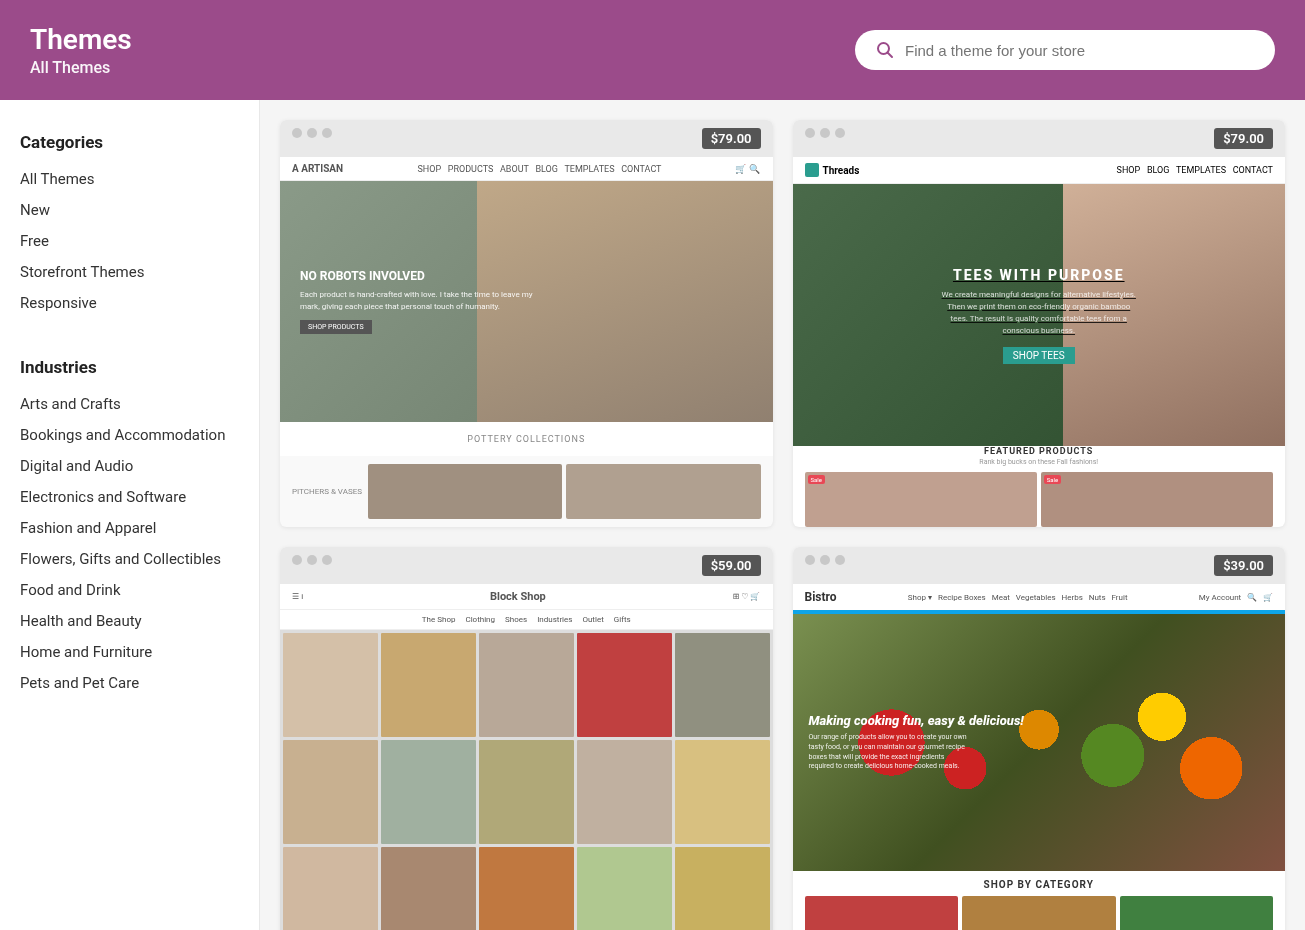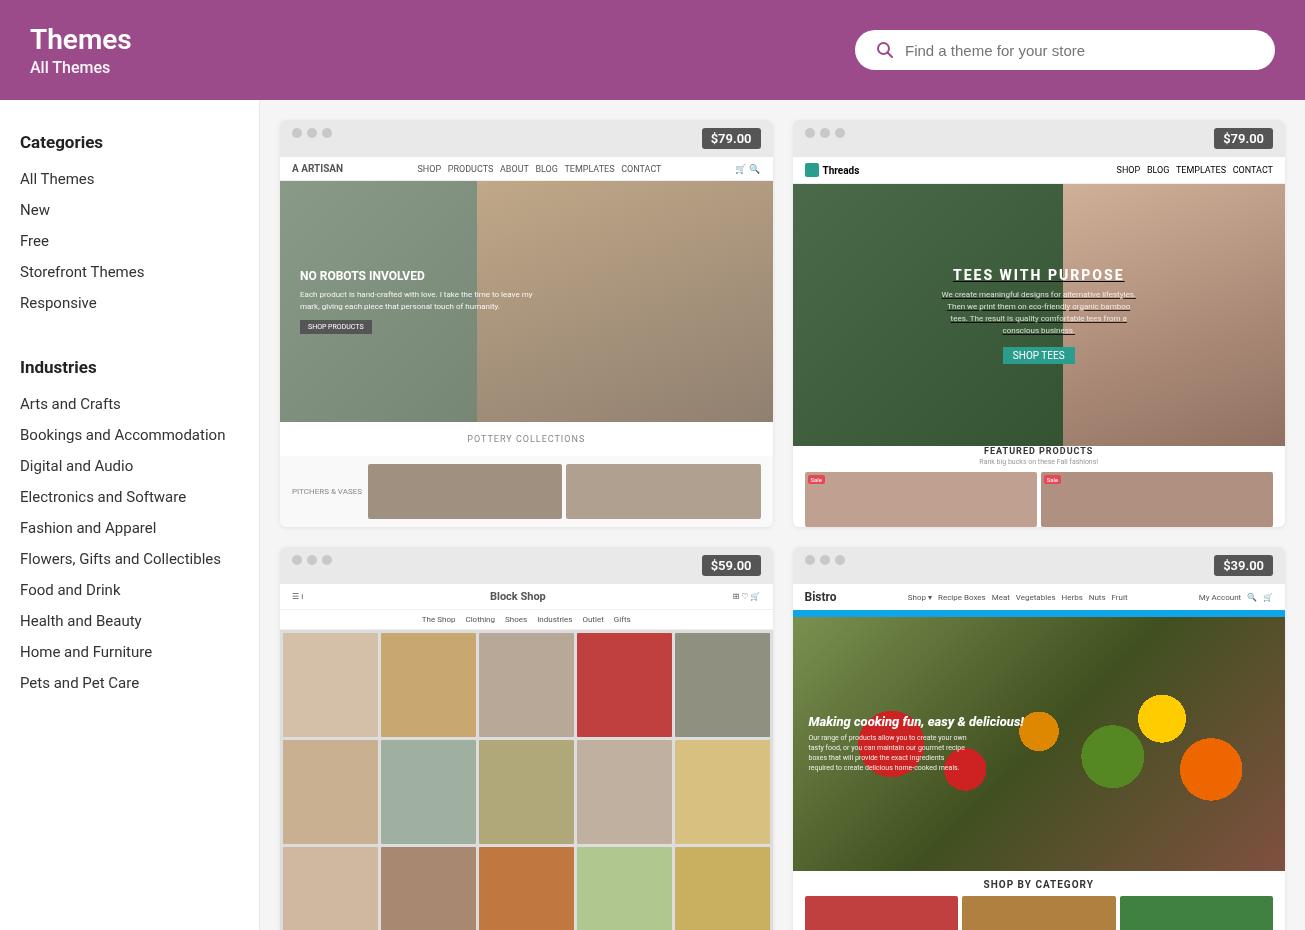--- a/index.html
+++ b/index.html
@@ -266,21 +266,21 @@
     .blockshop-item:nth-child(9) { background: #c0b0a0; }
     .blockshop-item:nth-child(10) { background: #d8c080; }
 
     
     .bistro-nav {
       display: flex;
       align-items: center;
       justify-content: space-between;
       padding: 6px 12px;
       background: white;
-      border-bottom: 7px solid #0ea5e9;
+      border-bottom: 4px solid #0ea5e9;
       font-size: 8px;
       color: #555;
     }
     .bistro-logo { font-weight: 700; font-size: 12px; color: #333; }
     .bistro-hero {
       flex: 1;
       background: linear-gradient(rgba(0,0,0,0.2), rgba(0,0,0,0.3)), #4a6030;
       display: flex;
       align-items: center;
       padding: 20px;

